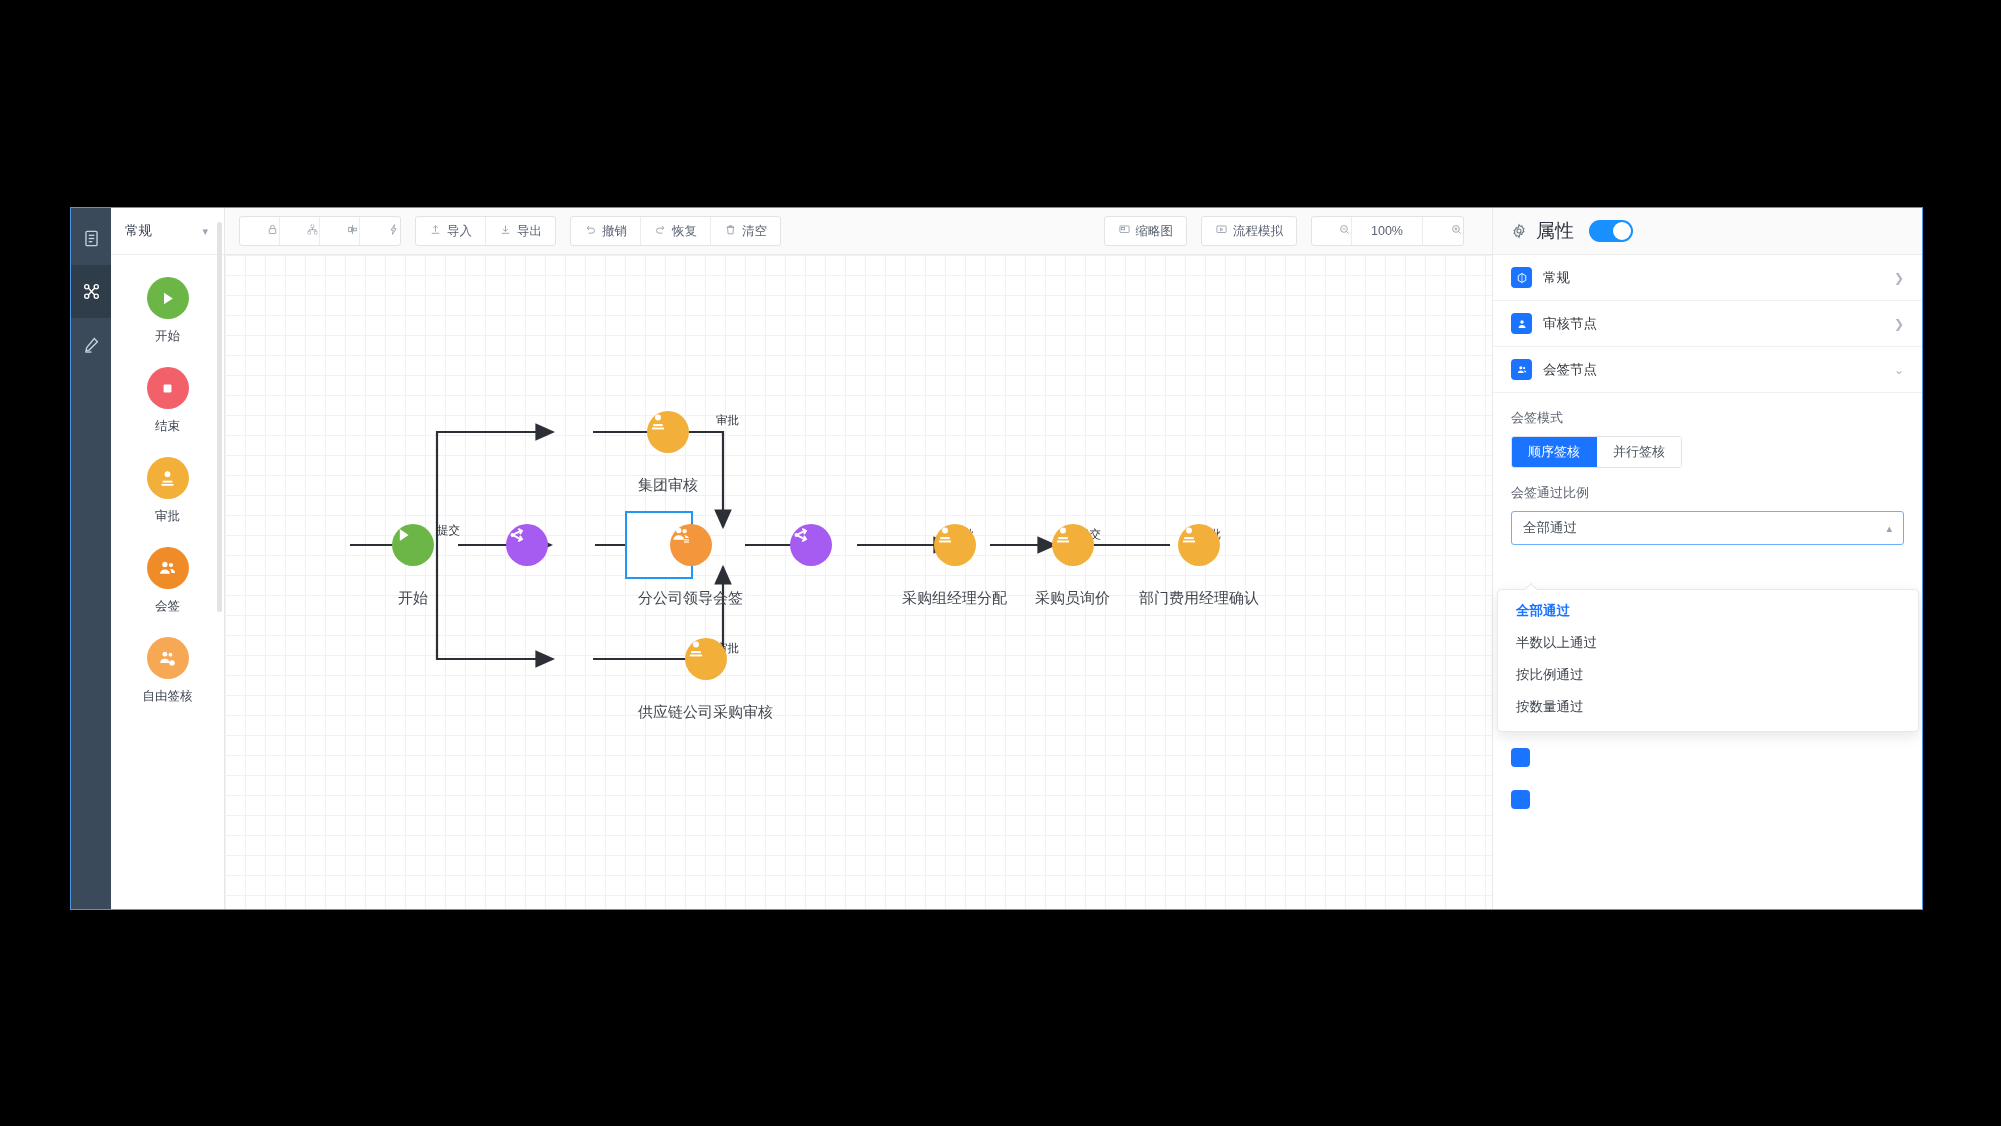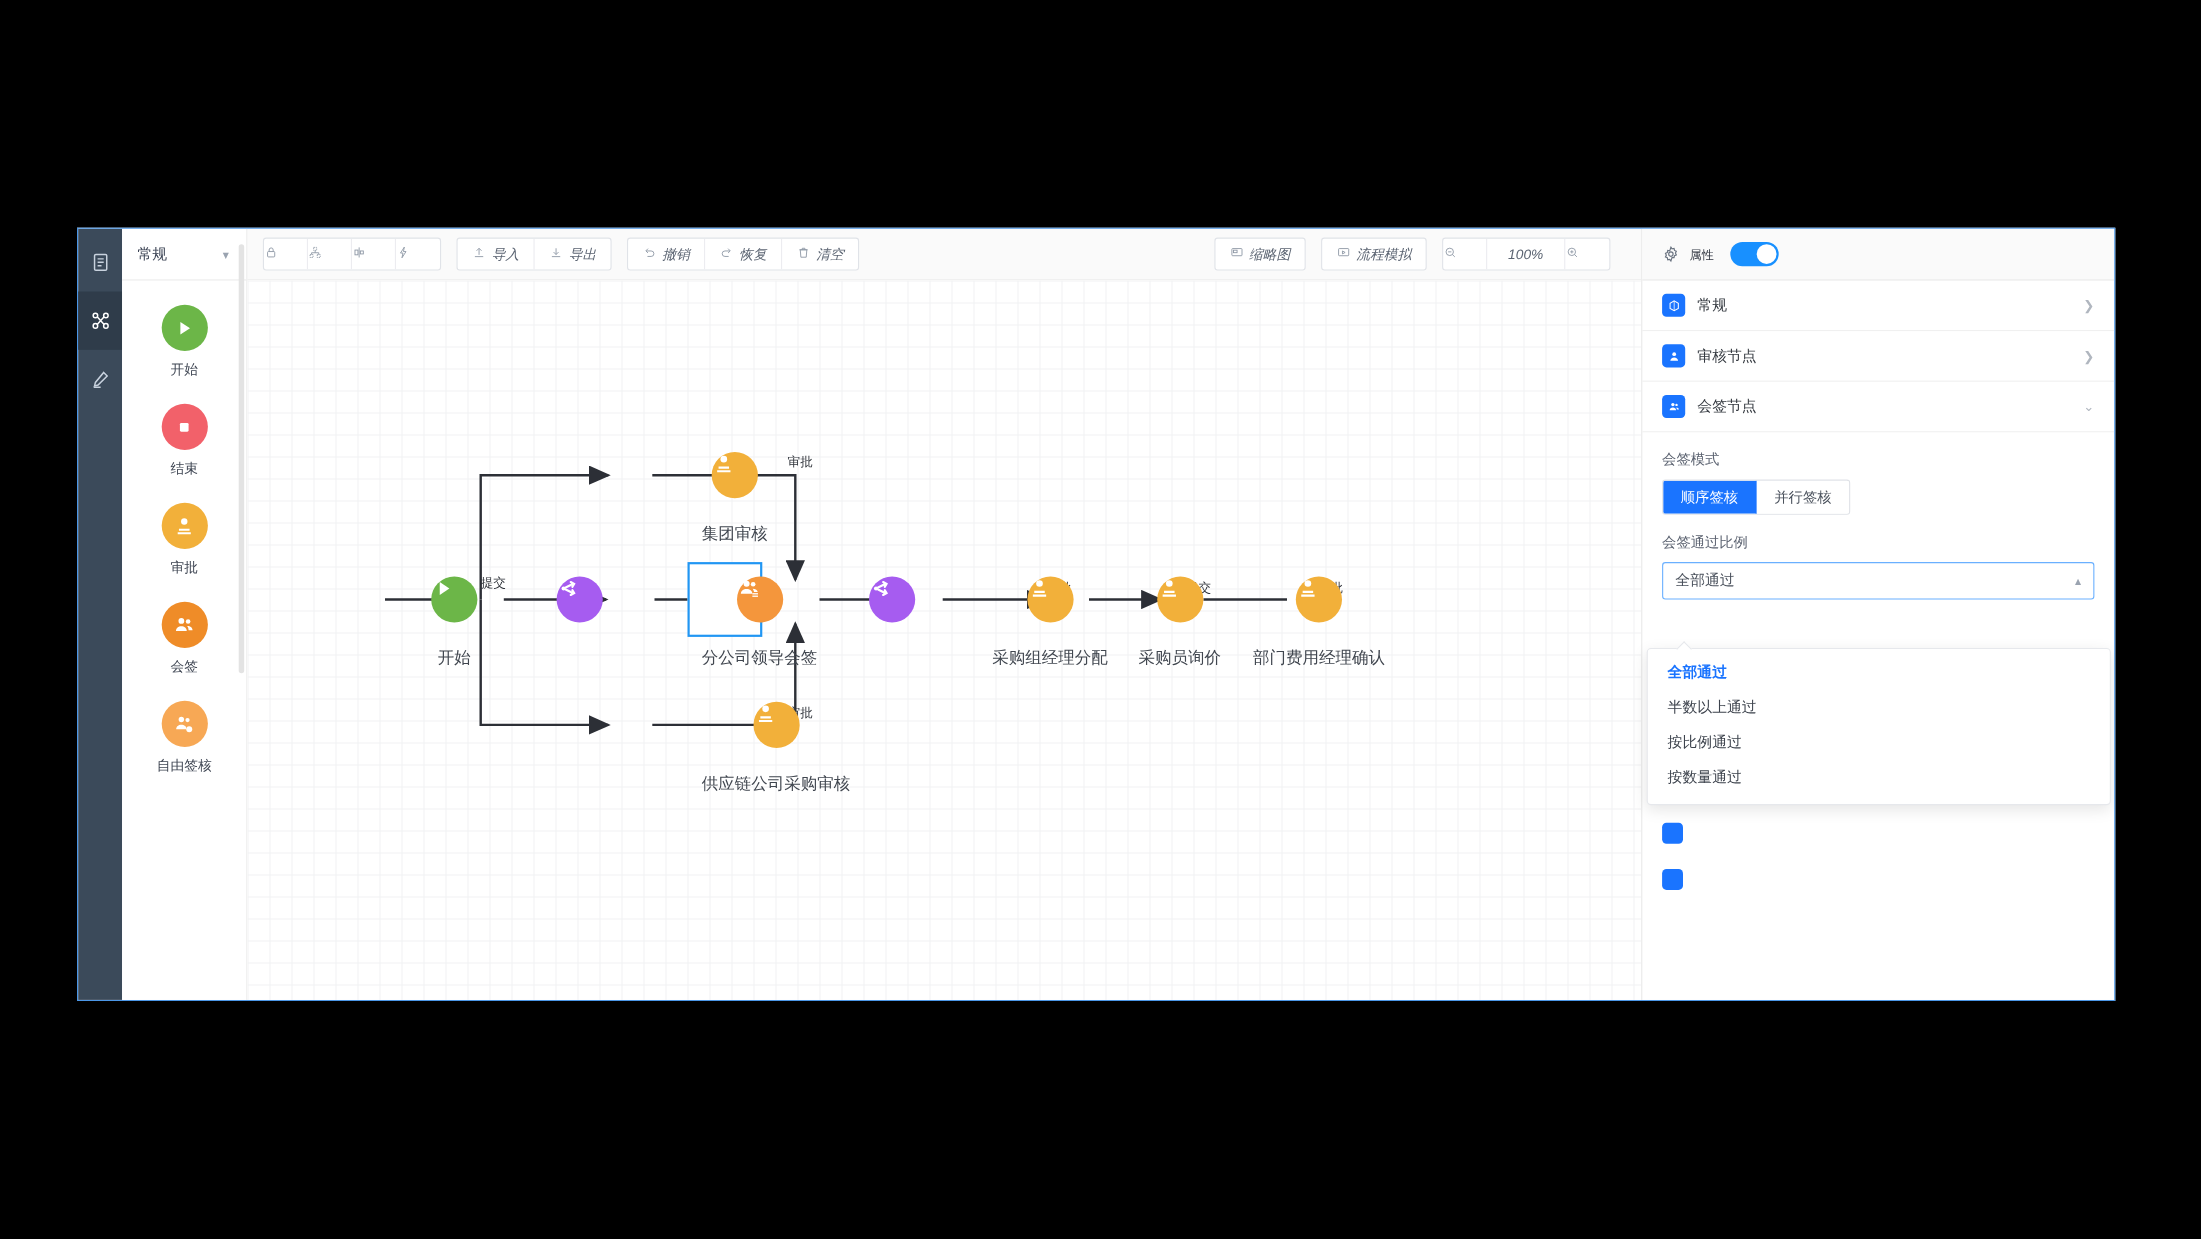--- a/index.html
+++ b/index.html
@@ -86,25 +86,25 @@
     position: relative;
   }
   .btn-group {
     display: flex; align-items: stretch;
     border: 1px solid #e0e3e8; border-radius: 3px;
     background: #ffffff; height: 30px;
     overflow: hidden;
     margin-right: 14px;
   }
   .tb-btn {
-    display: flex; align-items: center; justify-content: flex-start; gap: 5px;
+    display: flex; align-items: center; justify-content: flex-end; gap: 5px;
     padding: 0 13px;
     font-size: 12.5px; color: #5b6472;
     border-right: 1px solid #ececf0;
-    cursor: pointer; white-space: nowrap; font-style: italic;
+    cursor: pointer; white-space: nowrap;
   }
   .tb-btn:last-child { border-right: none; }
   .tb-btn.icon-only { padding: 0; width: 40px; }
   .tb-btn svg { width: 13px; height: 13px; stroke: #8c96a4; fill: none; stroke-width: 1.5; }
   .tb-btn .zoomval { font-size: 12.5px; color: #5b6472; min-width: 44px; text-align: center; }
   .spacer { flex: 1; }
 
   
   .canvas-wrap { flex: 1; position: relative; overflow: hidden; background: #ffffff; }
   .grid {
@@ -147,21 +147,21 @@
     position: relative;
   }
   .props-header {
     height: 47px; flex: 0 0 47px;
     background: #fafafa;
     border-bottom: 1px solid #eaeaea;
     display: flex; align-items: center; gap: 9px;
     padding: 0 18px;
   }
   .props-header .gear { width: 16px; height: 16px; color: #6a7380; }
-  .props-title { font-size: 11px; color: #2f3540; }
+  .props-title { font-size: 19px; color: #2f3540; }
   .toggle {
     width: 44px; height: 22px; border-radius: 11px;
     background: #1890ff; position: relative; margin-left: 6px; cursor: pointer;
   }
   .toggle .knob {
     position: absolute; right: 2px; top: 2px;
     width: 18px; height: 18px; border-radius: 50%; background: #fff;
   }
 
   .acc-row {

